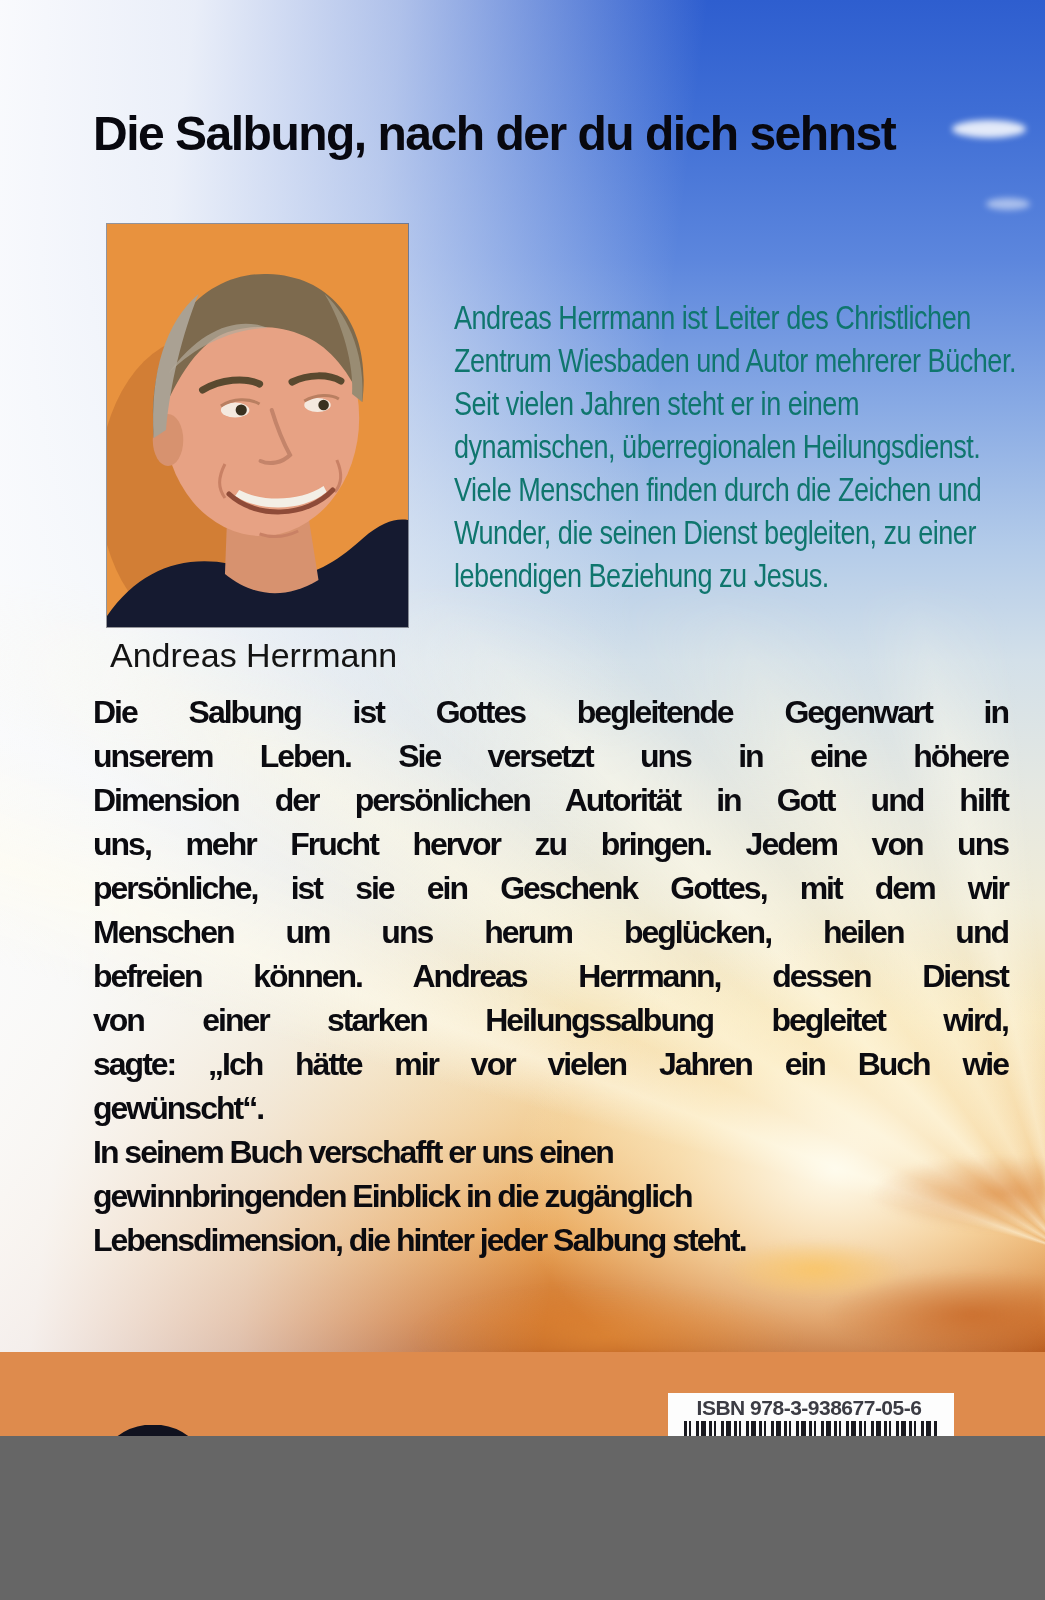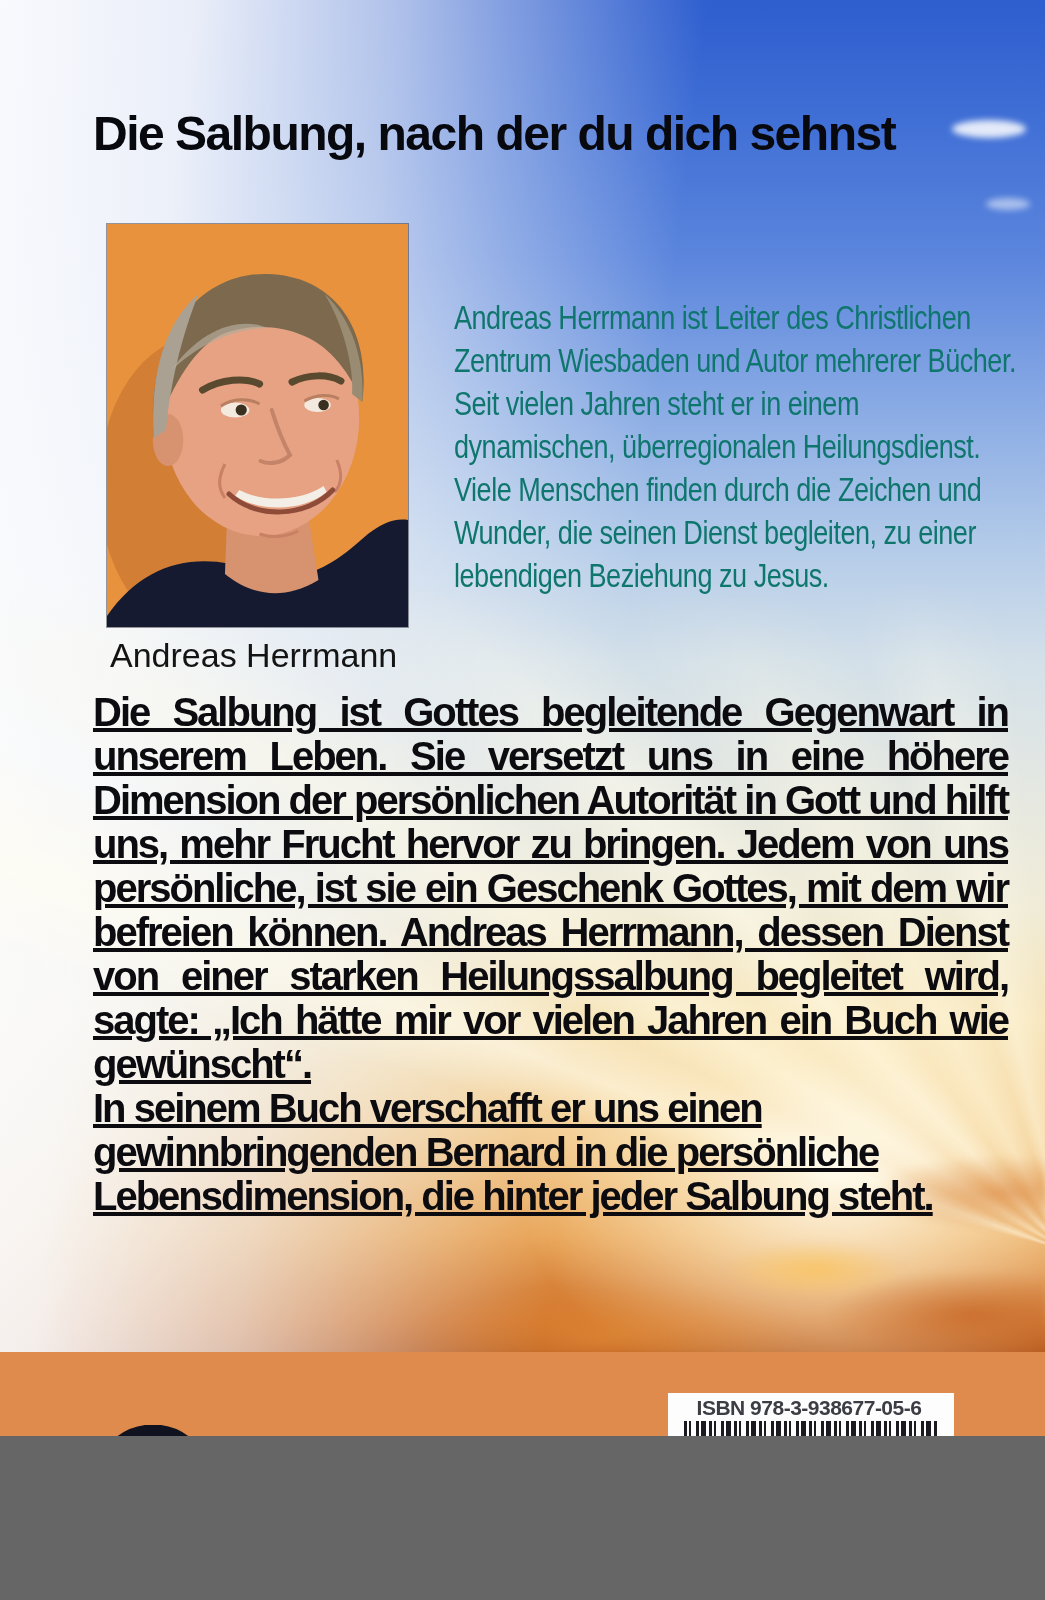--- a/index.html
+++ b/index.html
@@ -69,21 +69,21 @@
     position:absolute; left:110px; top:636px; font-size:34px; color:#141414; letter-spacing:0;
   }
   
   .bio { position:absolute; left:454px; top:266px; width:600px; color:#0f766e;margin-top:30px; }
   .bio-line {
     font-size:33px; line-height:43px; letter-spacing:-0.6px; white-space:nowrap;
     transform:scaleX(0.82); transform-origin:0 50%;
   }
   
   .blurb { position:absolute; left:93px; top:690px; width:915px; color:#0b0b10; }
-  .body-line { font-size:40px; line-height:44px; font-weight:700; letter-spacing:-2px; white-space:normal;text-decoration:underline; }
+  .body-line { font-size:32px; line-height:44px; font-weight:700; letter-spacing:-2px; white-space:normal; }
   .jline { text-align:justify; text-align-last:justify; }
   .plain { text-align:left; }
   
   .band { position:absolute; left:0; top:1352px; width:1045px; height:202px; background:#de8b4d; }
   .logo { position:absolute; left:85px; top:1425px; width:205px; height:118px; }
   .logo svg { display:block; width:100%; height:100%; }
   .verlag {
     position:absolute; left:292px; top:1496px; color:#ffffff; font-size:30px; letter-spacing:-0.5px;
     white-space:nowrap; transform:scaleX(0.8); transform-origin:0 50%;
   }
@@ -160,26 +160,27 @@
     <div class="bio-line">Wunder, die seinen Dienst begleiten, zu einer</div>
     <div class="bio-line">lebendigen Beziehung zu Jesus.</div>
   </div>
 
   <div class="blurb">
     <div class="body-line jline">Die Salbung ist Gottes begleitende Gegenwart in</div>
     <div class="body-line jline">unserem Leben. Sie versetzt uns in eine höhere</div>
     <div class="body-line jline">Dimension der persönlichen Autorität in Gott und hilft</div>
     <div class="body-line jline">uns, mehr Frucht hervor zu bringen. Jedem von uns</div>
     <div class="body-line jline">persönliche, ist sie ein Geschenk Gottes, mit dem wir</div>
+    <div class="body-line jline">Menschen um uns herum beglücken, heilen und</div>
     <div class="body-line jline">befreien können. Andreas Herrmann, dessen Dienst</div>
     <div class="body-line jline">von einer starken Heilungssalbung begleitet wird,</div>
     <div class="body-line jline">sagte: „Ich hätte mir vor vielen Jahren ein Buch wie</div>
     <div class="body-line plain">gewünscht“.</div>
     <div class="body-line plain">In seinem Buch verschafft er uns einen</div>
-    <div class="body-line plain">gewinnbringenden Bernard in die persönliche</div>
+    <div class="body-line plain">gewinnbringenden Einblick in die zugänglich</div>
     <div class="body-line plain">Lebensdimension, die hinter jeder Salbung steht.</div>
   </div>
 
   <div class="band"></div>
   <div class="bottom-clouds"></div>
 
   <div class="logo">
     <svg viewBox="0 0 205 118">
       <path d="M100 26 A 46 46 0 1 0 100 92" stroke="#10121f" stroke-width="27" fill="none"></path>
       <rect x="58" y="48" width="104" height="22" fill="#10121f"></rect>

